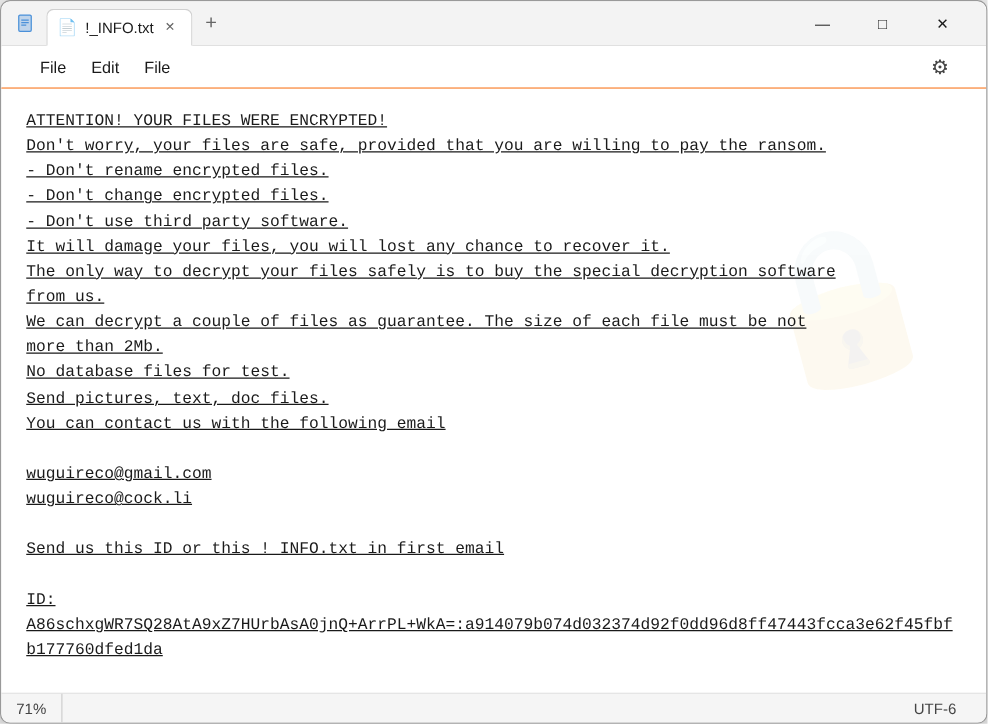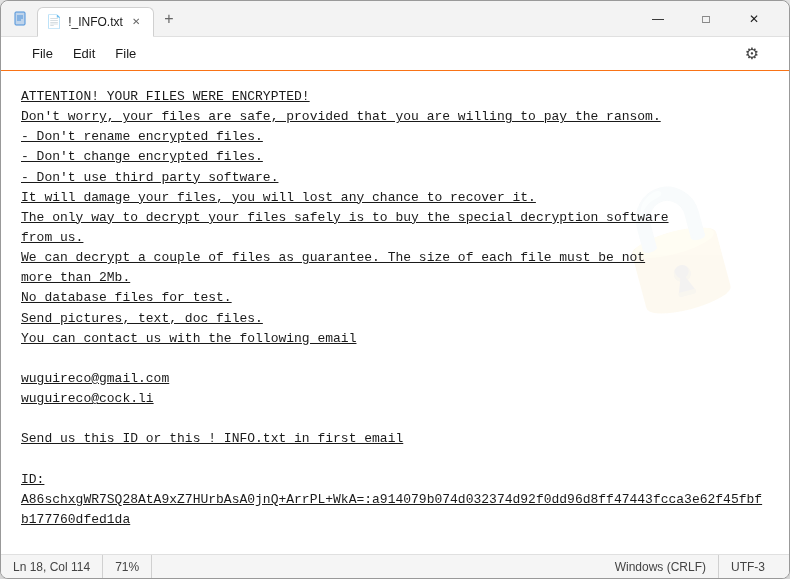--- a/index.html
+++ b/index.html
@@ -268,19 +268,17 @@
 wuguireco@gmail.com
 wuguireco@cock.li
 
 Send us this ID or this !_INFO.txt in first email
 
 ID:
 A86schxgWR7SQ28AtA9xZ7HUrbAsA0jnQ+ArrPL+WkA=:a914079b074d032374d92f0dd96d8ff47443fcca3e62f45fbfb177760dfed1da</div>
   </div>
 
   <div class="status-bar">
-    <div class="status-item">Ln 18, Col 114</div>
     <div class="status-item">71%</div>
     <div class="status-spacer"></div>
-    <div class="status-item">Windows (CRLF)</div>
-    <div class="status-item">UTF-3</div>
+    <div class="status-item">UTF-6</div>
   </div>
 </div>
 
 </body></html>

